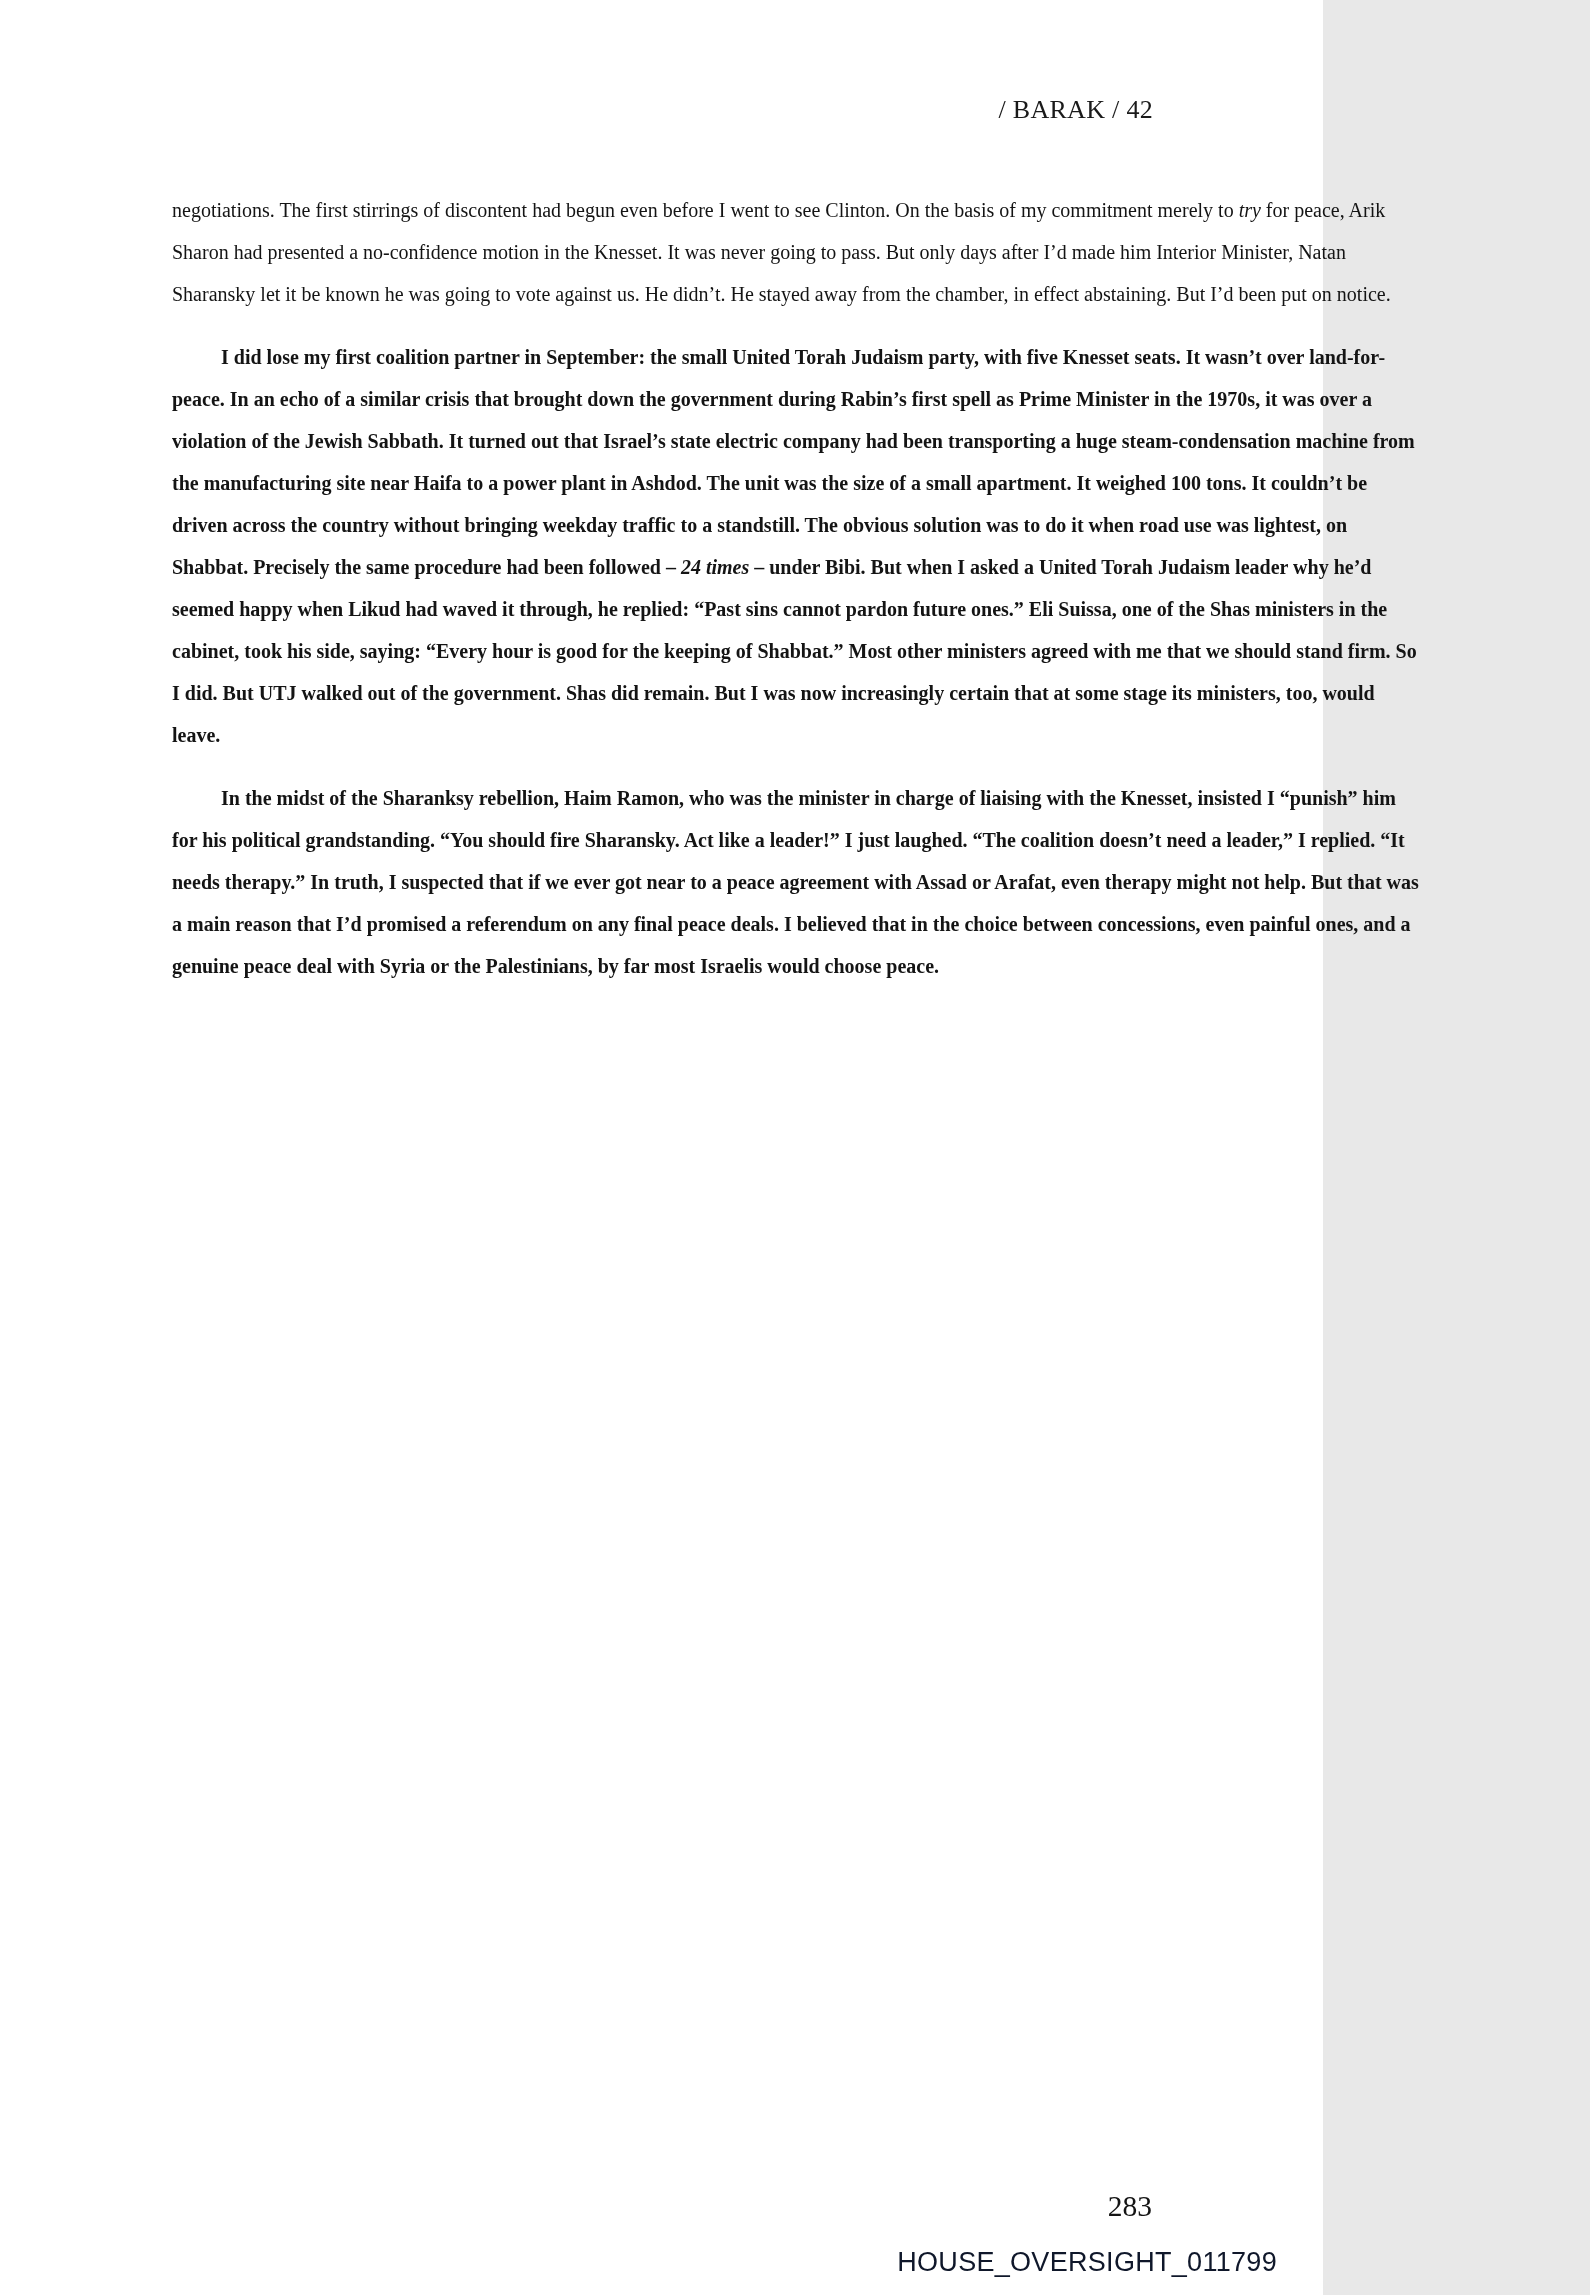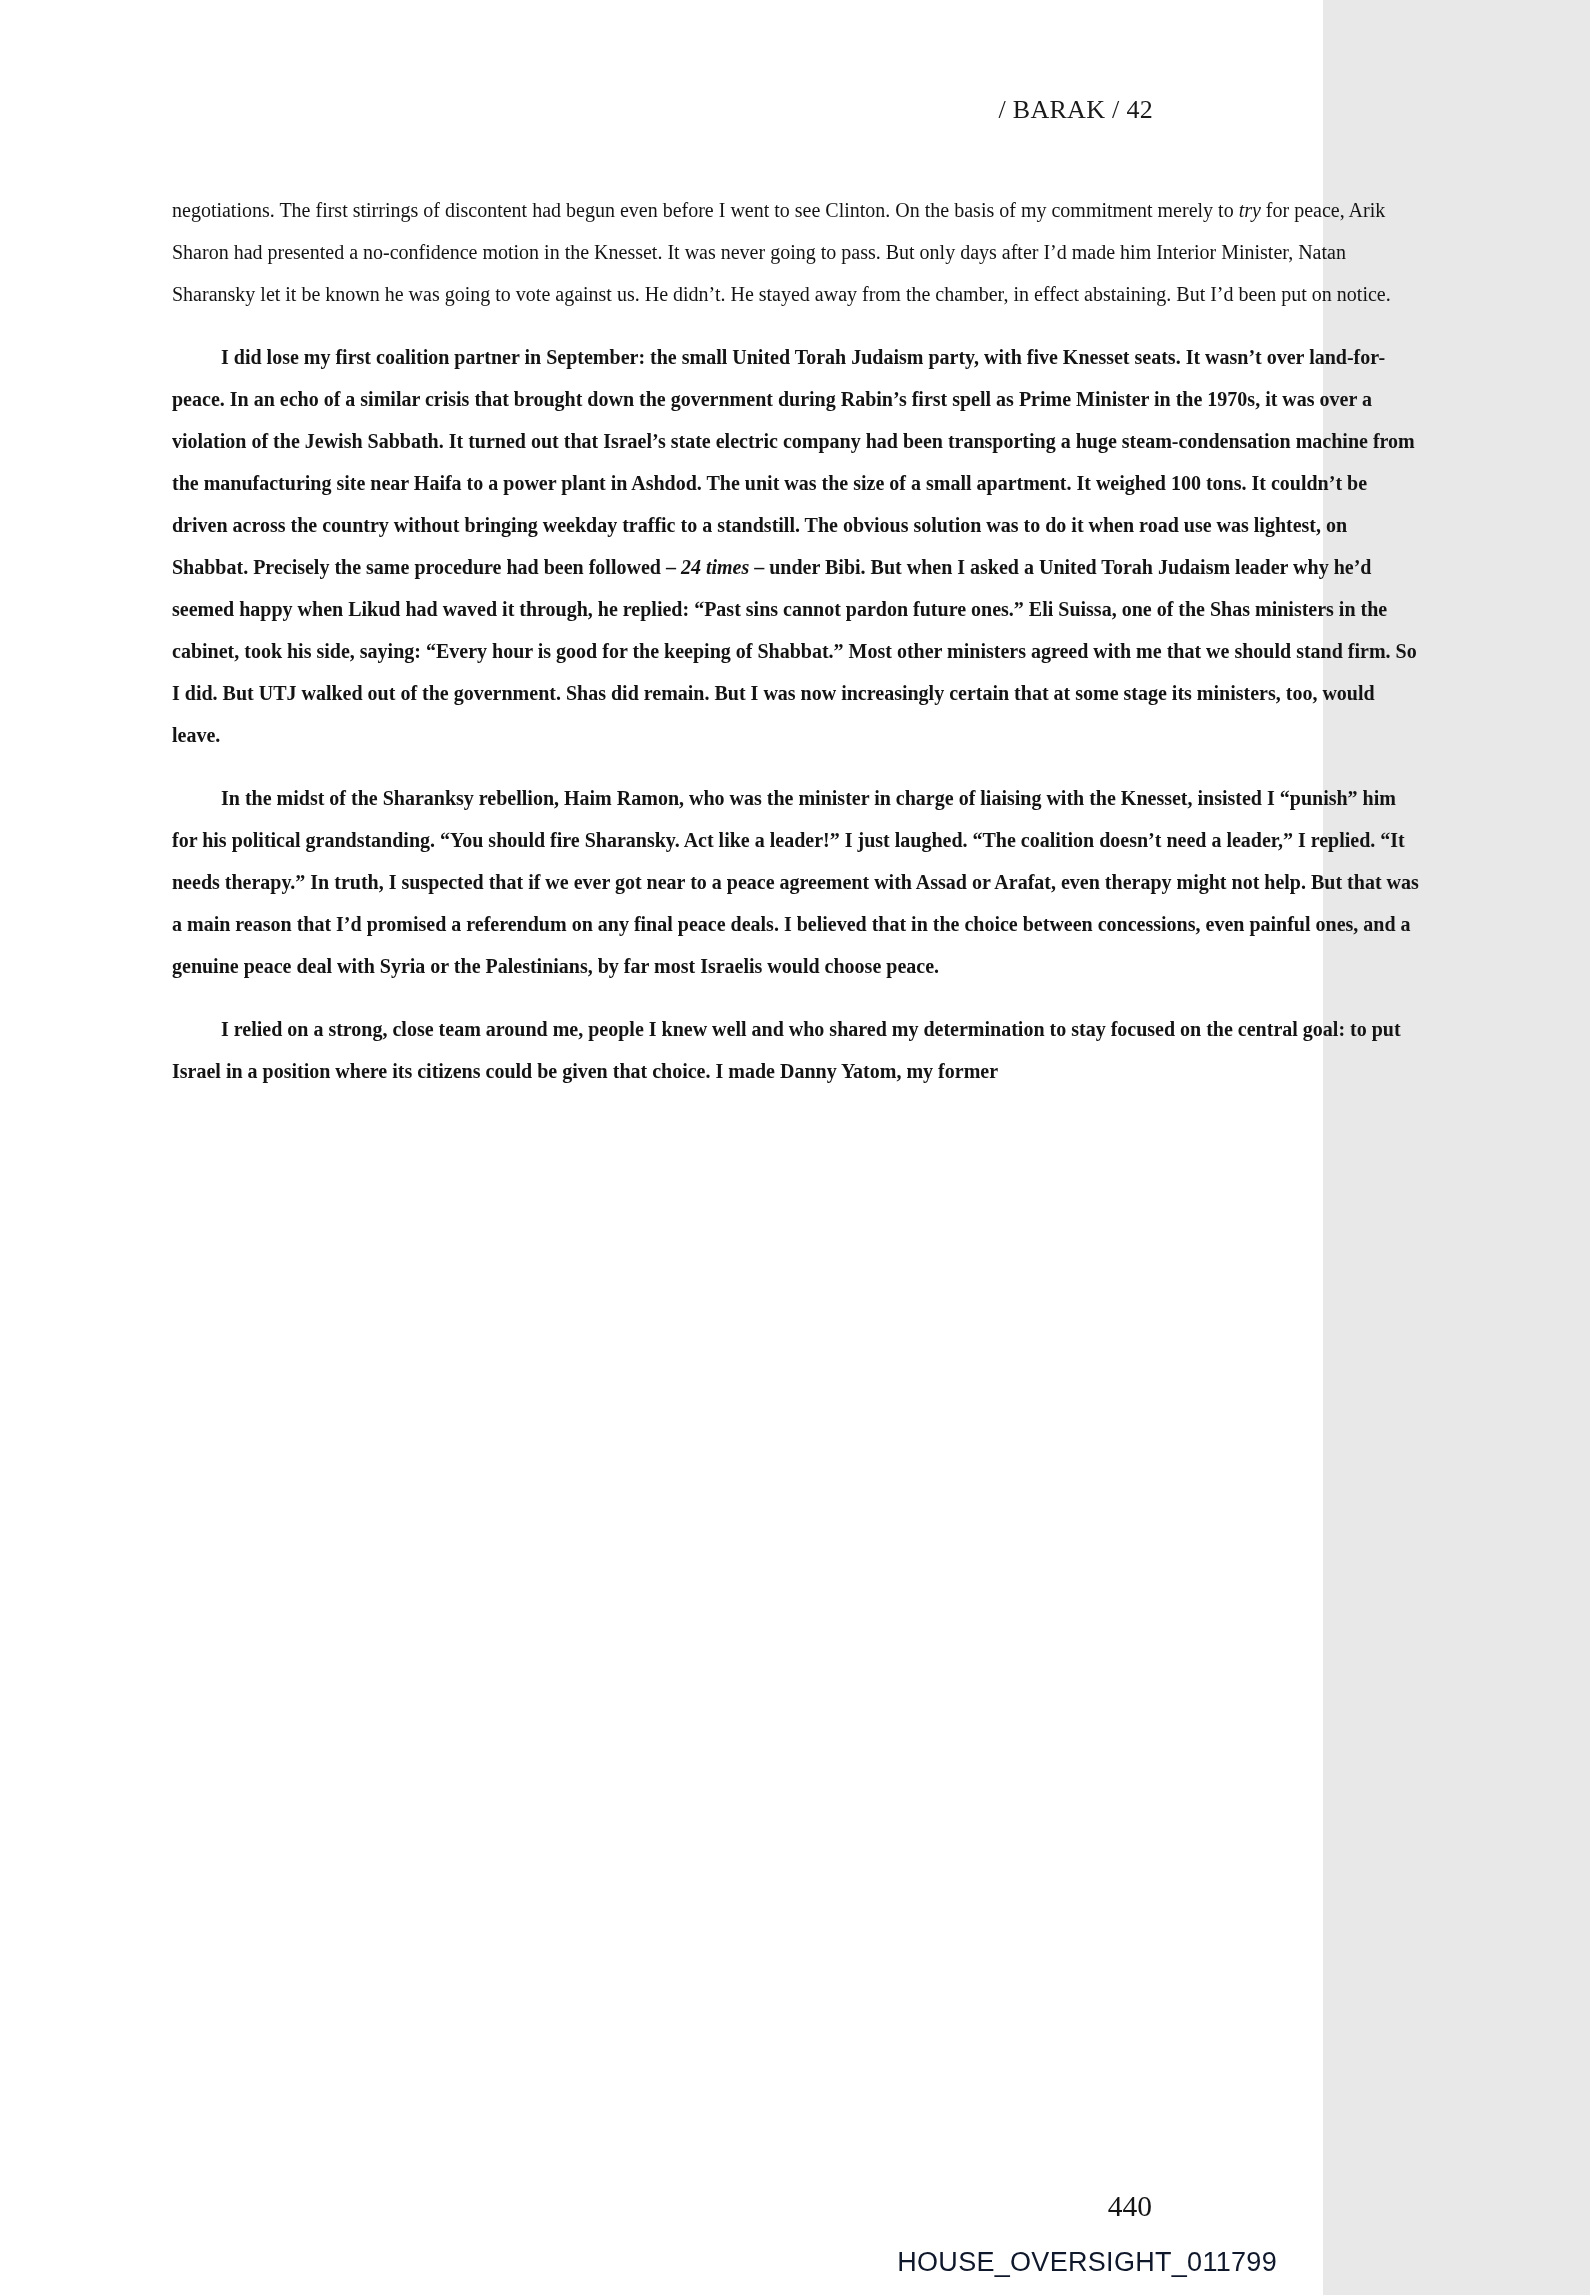--- a/index.html
+++ b/index.html
@@ -67,21 +67,20 @@
 <body>
 
 <div class="page">
 
   <div class="running-head">/ BARAK / 42</div>
 
   <div class="body-text">
       <p><span>negotiations. The first stirrings of discontent had begun even before I went to see Clinton. On the basis of my commitment merely to </span><em>try</em><span> for peace, Arik Sharon had presented a no-confidence motion in the Knesset. It was never going to pass. But only days after I’d made him Interior Minister, Natan Sharansky let it be known he was going to vote against us. He didn’t. He stayed away from the chamber, in effect abstaining. But I’d been put on notice.</span></p>
       <p class="indent"><span>I did lose my first coalition partner in September: the small United Torah Judaism party, with five Knesset seats. It wasn’t over land-for-peace. In an echo of a similar crisis that brought down the government during Rabin’s first spell as Prime Minister in the 1970s, it was over a violation of the Jewish Sabbath. It turned out that Israel’s state electric company had been transporting a huge steam-condensation machine from the manufacturing site near Haifa to a power plant in Ashdod. The unit was the size of a small apartment. It weighed 100 tons. It couldn’t be driven across the country without bringing weekday traffic to a standstill. The obvious solution was to do it when road use was lightest, on Shabbat. Precisely the same procedure had been followed – </span><em>24 times</em><span> – under Bibi. But when I asked a United Torah Judaism leader why he’d seemed happy when Likud had waved it through, he replied: “Past sins cannot pardon future ones.” Eli Suissa, one of the Shas ministers in the cabinet, took his side, saying: “Every hour is good for the keeping of Shabbat.” Most other ministers agreed with me that we should stand firm. So I did. But UTJ walked out of the government. Shas did remain. But I was now increasingly certain that at some stage its ministers, too, would leave.</span></p>
       <p class="indent"><span>In the midst of the Sharanksy rebellion, Haim Ramon, who was the minister in charge of liaising with the Knesset, insisted I “punish” him for his political grandstanding. “You should fire Sharansky. Act like a leader!” I just laughed. “The coalition doesn’t need a leader,” I replied. “It needs therapy.” In truth, I suspected that if we ever got near to a peace agreement with Assad or Arafat, even therapy might not help. But that was a main reason that I’d promised a referendum on any final peace deals. I believed that in the choice between concessions, even painful ones, and a genuine peace deal with Syria or the Palestinians, by far most Israelis would choose peace.</span></p>
-      <p class="indent"><span>I relied on a strong, close team around me, people I knew well and who shared my determination to stay focused on the central goal: to put Israel in a position where its citizens could be given that choice. I made Danny Yatom, my former</span></p>
     </div>
 
-  <div class="page-number">440</div>
+  <div class="page-number">283</div>
 
   <div class="bates-stamp">HOUSE_OVERSIGHT_011799</div>
 
 </div>
 
 
 </body></html>

